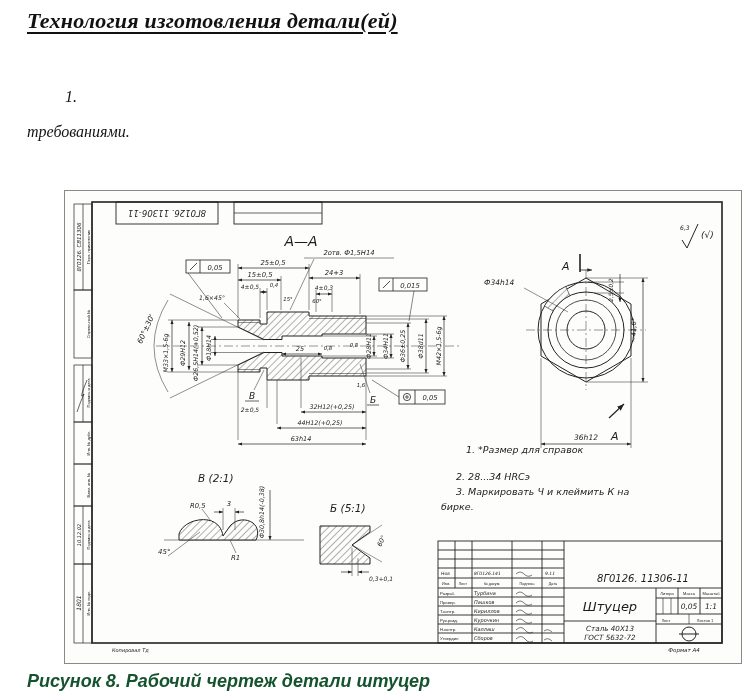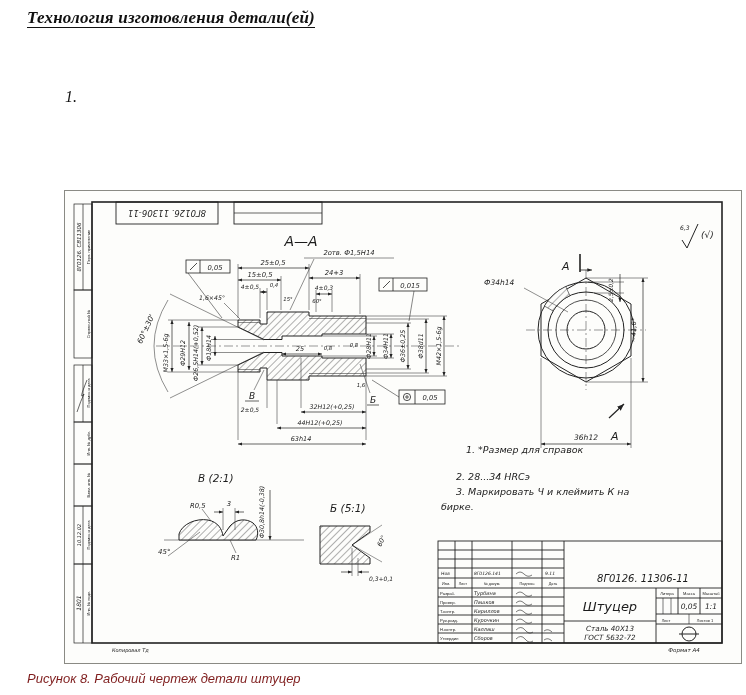--- a/index.html
+++ b/index.html
@@ -1,39 +1,40 @@
 <!DOCTYPE html>
 <html><head>
 <meta charset="utf-8">
 <style>
   html,body{margin:0;padding:0;background:#fff;}
   body{width:746px;height:695px;position:relative;font-family:"Liberation Serif",serif;overflow:hidden;}
-  .doc-title{position:absolute;left:27px;top:8px;font-size:17px;font-weight:bold;font-style:italic;
+  .doc-title{position:absolute;left:27px;top:8px;font-size:22px;font-weight:bold;font-style:italic;
     text-decoration:underline;text-underline-offset:4px;color:#111;letter-spacing:.2px;}
   .para{position:absolute;left:27px;top:88px;width:664px;font-size:16px;font-style:italic;color:#131313;}
   .p-line1{display:flex;}
   .p-num{margin-left:38px;width:58px;flex:0 0 auto;}
   .p-rest{flex:1;text-align:justify;text-align-last:justify;}
   .p-line2{margin-top:17px;}
   .figure{position:absolute;left:64px;top:190px;width:678px;height:474px;}
   .caption{position:absolute;left:27px;top:671px;font-family:"Liberation Sans",sans-serif;
-    font-size:13px;font-style:italic;font-weight:400;color:#7f1d1d;}
+    font-size:18px;font-style:italic;font-weight:700;color:#14532d;}
   svg text{fill:#1c1c1c;}
   .hw{font-style:italic;font-family:"DejaVu Sans",sans-serif;}
   .pr{font-family:"Liberation Sans",sans-serif;}
 </style>
 </head>
 <body>
 
 <div class="doc-title">Технология изготовления детали(ей)</div>
 
 <div class="para">
   <div class="p-line1">
     <span class="p-num">1.</span>
   </div>
+  <div class="p-line2">требованиями.</div>
 </div>
 
 <div class="figure">
 <svg width="678" height="474" viewBox="0 0 678 474">
   <defs>
     <pattern id="ht" width="5" height="5" patternUnits="userSpaceOnUse" patternTransform="rotate(45)">
       <rect width="5" height="5" fill="#fdfdfb"></rect>
       <line x1="0" y1="0" x2="0" y2="5" stroke="#3a3a3a" stroke-width="0.8"></line>
     </pattern>
     <marker id="ar" viewBox="0 0 10 10" refX="9" refY="5" markerWidth="6.5" markerHeight="6.5" orient="auto-start-reverse">

